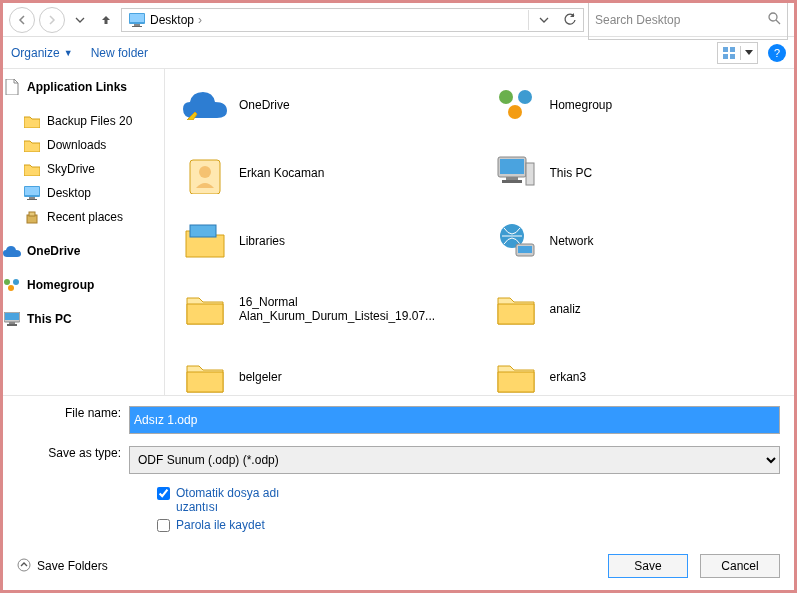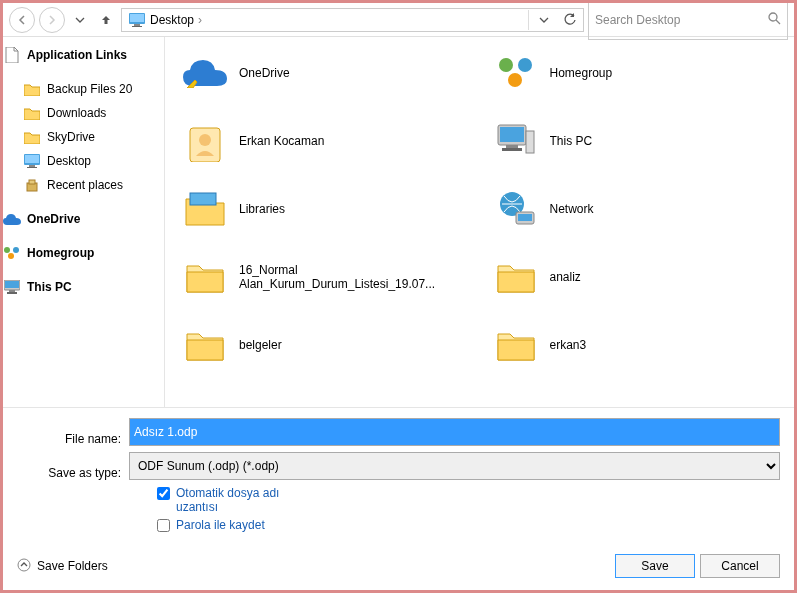--- a/index.html
+++ b/index.html
@@ -27,31 +27,31 @@
 .sb-item { display: flex; align-items: center; gap: 6px; padding: 3px 8px 3px 20px; white-space: nowrap; cursor: pointer; }
 .sb-item.top { padding-left: 0; font-weight: bold; }
 .sb-group { margin-bottom: 10px; }
 .sb-ico { width: 18px; height: 18px; display: flex; align-items: center; justify-content: center; flex-shrink: 0; }
 .content { flex: 1; overflow: auto; padding: 10px 14px; }
 .grid { display: grid; grid-template-columns: 1fr 1fr; row-gap: 16px; column-gap: 20px; }
 .item { display: flex; align-items: center; gap: 12px; padding: 4px; cursor: pointer; }
 .item .bigico { width: 44px; height: 44px; display: flex; align-items: center; justify-content: center; flex-shrink: 0; }
 .item .label { white-space: normal; overflow: hidden; text-overflow: ellipsis; }
 .bottom { border-top: 1px solid #e5e5e5; padding: 10px 14px 10px 14px; }
-.fieldrow { display: flex; align-items: flex-end; margin-bottom: 6px; }
+.fieldrow { display: flex; align-items: flex-start; margin-bottom: 12px; }
 .fieldrow .lbl { width: 112px; text-align: right; padding-right: 8px; }
 .fieldrow input, .fieldrow select { flex: 1; border: 1px solid #aaa; height: 28px; padding: 0 4px; }
 .fieldrow input.sel { background: #3399ff; color: #fff; }
 .chkblock { margin-left: 140px; margin-top: 6px; }
 .chkrow { display: flex; align-items: flex-start; gap: 6px; color: #1a5fb4; margin-bottom: 4px; max-width: 160px; }
 .chkrow.disabled { color: #aaa; }
 .chkrow input { margin-top: 1px; }
 .footer { display: flex; align-items: center; padding: 8px 14px 12px 14px; gap: 10px; }
 .footer .hf { display: flex; align-items: center; gap: 6px; cursor: pointer; }
-.footer .btns { margin-left: auto; display: flex; gap: 5px; border-radius: 10px; }
+.footer .btns { margin-left: auto; display: flex; gap: 12px; border-radius: 10px; }
 .btn { width: 80px; height: 24px; border: 1px solid #aaa; background: #f5f5f5; cursor: pointer; }
 .btn.primary { border: 1px solid #3399ff; }
 .folder-svg { fill: #ffd76a; stroke: #d4a017; }
 .vsep { width: 1px; height: 20px; background: #ddd; }
 .dropdown-caret { border-left: 4px solid transparent; border-right: 4px solid transparent; border-top: 5px solid #333; }
 </style>
 </head>
 <body>
 
 <div class="win">
@@ -106,20 +106,40 @@
     </div>
     <div class="search">
       <input placeholder="Search Desktop" style="">
       <span><svg width="13" height="13" viewBox="0 0 13 13">
             <circle cx="5" cy="5" r="4" stroke="#888" fill="none" stroke-width="1.3"></circle>
             <line x1="8" y1="8" x2="12" y2="12" stroke="#888" stroke-width="1.3"></line>
           </svg></span>
     </div>
   </div>
 
+  <div class="toolbar">
+    <div class="tb-item">
+        <span>Organize</span> 
+        <span style="font-size:9px;">▼</span>
+      </div>
+    <div class="tb-item">New folder</div>
+    <div class="tb-right">
+      <div class="view-btn">
+        <svg width="14" height="14" viewBox="0 0 14 14">
+            <rect x="1" y="1" width="5" height="5" fill="#6aa9e0"></rect>
+            <rect x="8" y="1" width="5" height="5" fill="#6aa9e0"></rect>
+            <rect x="1" y="8" width="5" height="5" fill="#6aa9e0"></rect>
+            <rect x="8" y="8" width="5" height="5" fill="#6aa9e0"></rect>
+          </svg>
+        <span style="border-left:1px solid #ccc;height:14px;margin:0 2px;"></span>
+        <span class="dropdown-caret"></span>
+      </div>
+      <div class="help">?</div>
+    </div>
+  </div>
 
   <div class="body">
     <div class="sidebar">
       <div class="sb-group">
         <div class="sb-item top">
           <span class="sb-ico">
               <svg width="14" height="16" viewBox="0 0 14 16">
                 <path d="M1 0 L9 0 L13 4 L13 16 L1 16 Z" fill="#fff" stroke="#888"></path>
                 <path d="M9 0 L9 4 L13 4" fill="none" stroke="#888"></path>
               </svg>

